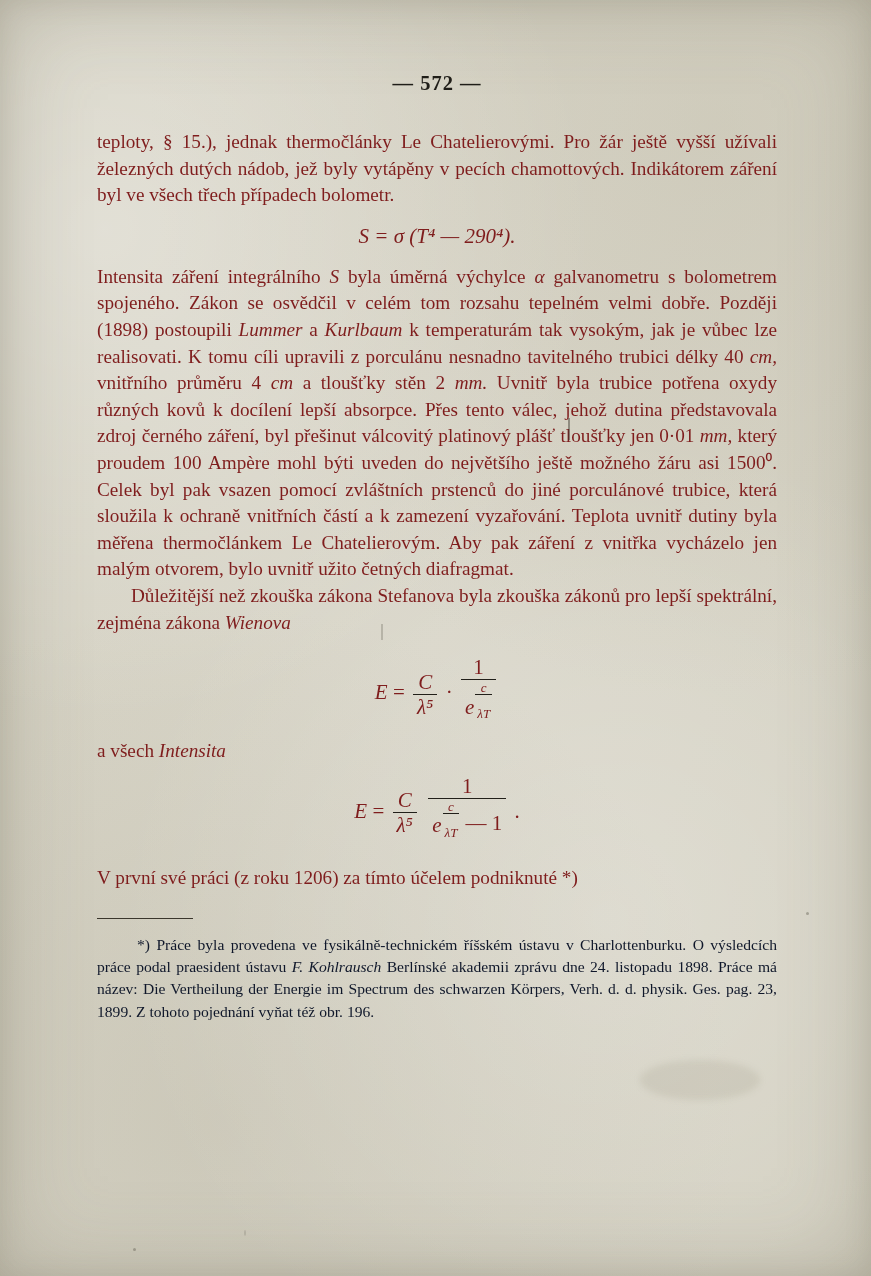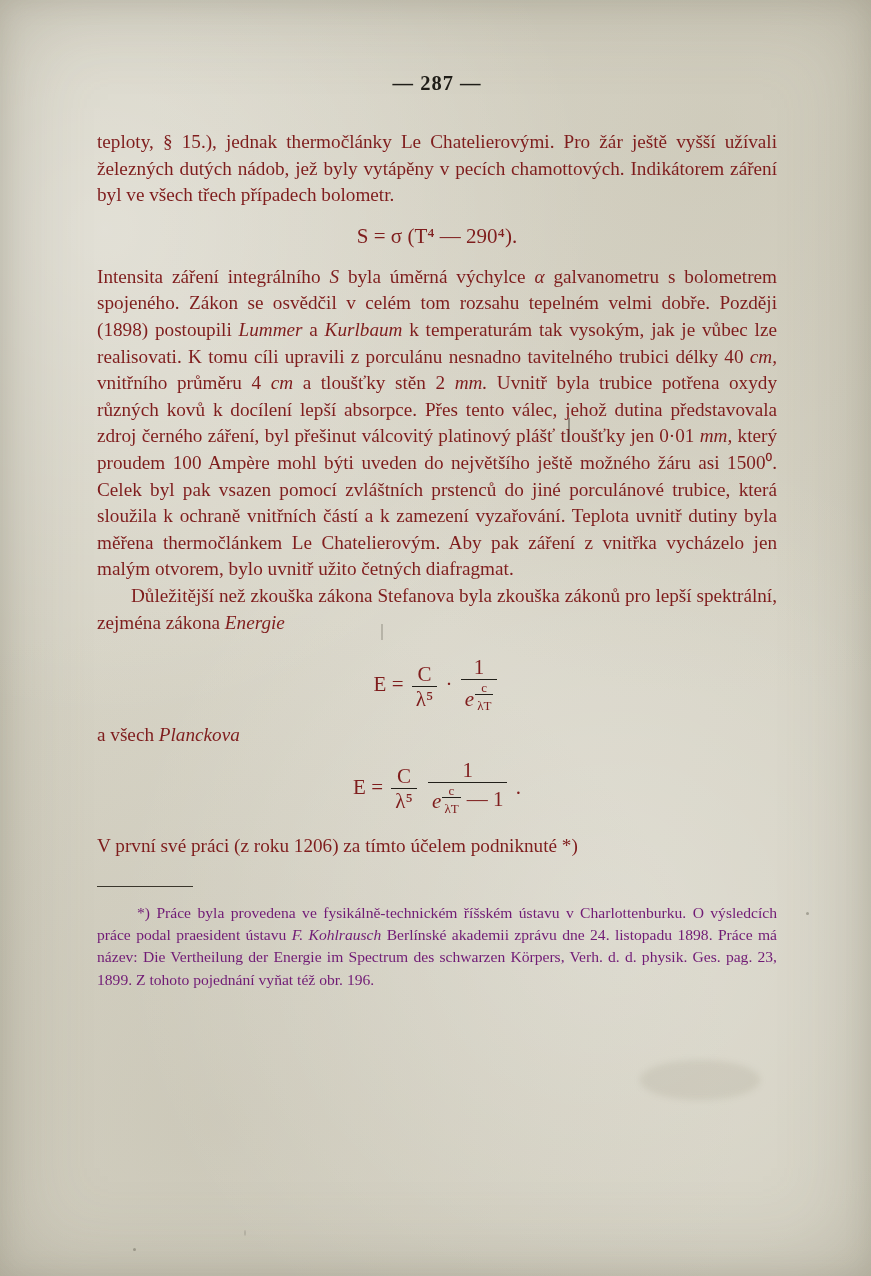--- a/index.html
+++ b/index.html
@@ -84,20 +84,21 @@
   .frac .num {
     display: block;
     padding: 0 4px 1px 4px;
   }
   .frac .den {
     display: block;
     border-top: 1.3px solid #211f19;
     padding: 1px 4px 0 4px;
   }
   .ital-var {
+    font-style: italic;
   }
   .exp-block {
     display: inline-block;
     vertical-align: middle;
     font-style: italic;
   }
   .small-frac {
     display: inline-block;
     vertical-align: middle;
     text-align: center;
@@ -105,37 +106,37 @@
     line-height: 1.0;
     margin-left: 1px;
   }
   .small-frac .num {
     display: block;
     padding: 0 2px;
   }
   .small-frac .den {
     display: block;
     border-top: 1px solid #211f19;
-    padding: 4px 2px;
+    padding: 12px 2px;
   }
   .zakona-line {
     font-size: 19.2px;
     margin-top: 4px;
   }
   .rule {
     width: 96px;
     height: 0;
     border-top: 1.3px solid #3a362c;
     margin: 26px 0 13px 0;
   }
   .footnote {
     font-size: 15.6px;
     line-height: 1.42;
     text-align: justify;
-    color: #701a75;
+    color: #0f172a;
   }
   .footnote .fn-indent {
     text-indent: 40px;
   }
   .pencil-smudge {
     position: absolute;
     pointer-events: none;
     border-radius: 50%;
     background: rgba(120,114,92,0.12);
     filter: blur(3px);
@@ -153,59 +154,59 @@
   }
 </style>
 </head>
 <body>
 
 <div class="page">
   <div class="paper-grain"></div>
 
   <div class="content">
 
-    <div class="folio">— 287 —</div>
+    <div class="folio">— 572 —</div>
 
     <div class="body-text">
 
       <p>
         <span>teploty, § 15.), jednak thermočlánky Le Chatelierovými. Pro žár ještě vyšší užívali železných dutých nádob, jež byly vytápěny v pecích chamottových. Indikátorem záření byl ve všech třech případech bolometr.</span>
       </p>
 
 
       <div class="formula">
         <span class="ital-var">S = σ (T⁴ — 290⁴).</span>
       </div>
 
       <p>
         <span>Intensita záření integrálního </span><em>S</em><span> byla úměrná výchylce </span><em>α</em><span> galvanometru s bolometrem spojeného. Zákon se osvědčil v celém tom rozsahu tepelném velmi dobře. Později (1898) postoupili </span><em>Lummer</em><span> a </span><em>Kurlbaum</em><span> k temperaturám tak vysokým, jak je vůbec lze realisovati. K tomu cíli upravili z porculánu nesnadno tavitelného trubici délky 40 </span><em>cm,</em><span> vnitřního průměru 4 </span><em>cm</em><span> a tloušťky stěn 2 </span><em>mm.</em><span> Uvnitř byla trubice potřena oxydy různých kovů k docílení lepší absorpce. Přes tento válec, jehož dutina představovala zdroj černého záření, byl přešinut válcovitý platinový plášť tloušťky jen 0·01 </span><em>mm,</em><span> který proudem 100 Ampère mohl býti uveden do největšího ještě možného žáru asi 1500⁰. Celek byl pak vsazen pomocí zvláštních prstenců do jiné porculánové trubice, která sloužila k ochraně vnitřních částí a k zamezení vyzařování. Teplota uvnitř dutiny byla měřena thermočlánkem Le Chatelierovým. Aby pak záření z vnitřka vycházelo jen malým otvorem, bylo uvnitř užito četných diafragmat.</span>
       </p>
 
       <p class="p-indent">
-        <span>Důležitější než zkouška zákona Stefanova byla zkouška zákonů pro lepší spektrální, zejména zákona </span><em>Energie</em>
+        <span>Důležitější než zkouška zákona Stefanova byla zkouška zákonů pro lepší spektrální, zejména zákona </span><em>Wienova</em>
       </p>
 
       <div class="formula" style="margin-top:20px;margin-bottom:6px;">
         <span class="ital-var">E</span>
         <span>=</span>
         <span class="frac">
           <span class="num ital-var">C</span>
           <span class="den ital-var">λ⁵</span>
         </span>
         <span>·</span>
         <span class="frac">
           <span class="num">1</span>
           <span class="den">
             <span class="exp-block">e</span><span class="small-frac"><span class="num ital-var">c</span><span class="den ital-var">λT</span></span>
           </span>
         </span>
       </div>
 
       <p class="zakona-line">
-        <span>a všech </span><em>Planckova</em>
+        <span>a všech </span><em>Intensita</em>
       </p>
 
       <div class="formula" style="margin-top:10px;margin-bottom:14px;">
         <span class="ital-var">E</span>
         <span>=</span>
         <span class="frac">
           <span class="num ital-var">C</span>
           <span class="den ital-var">λ⁵</span>
         </span>
         <span class="frac">

